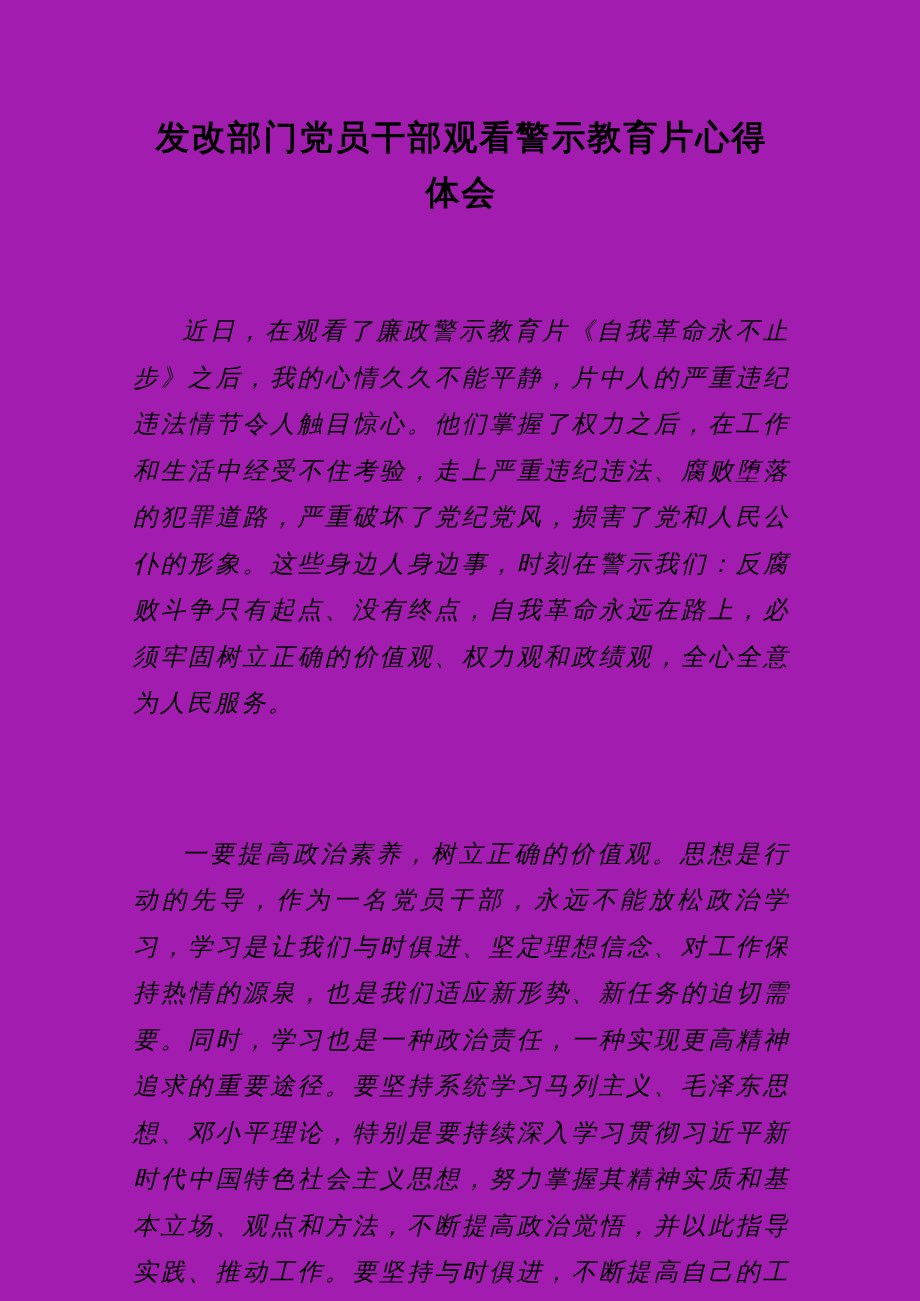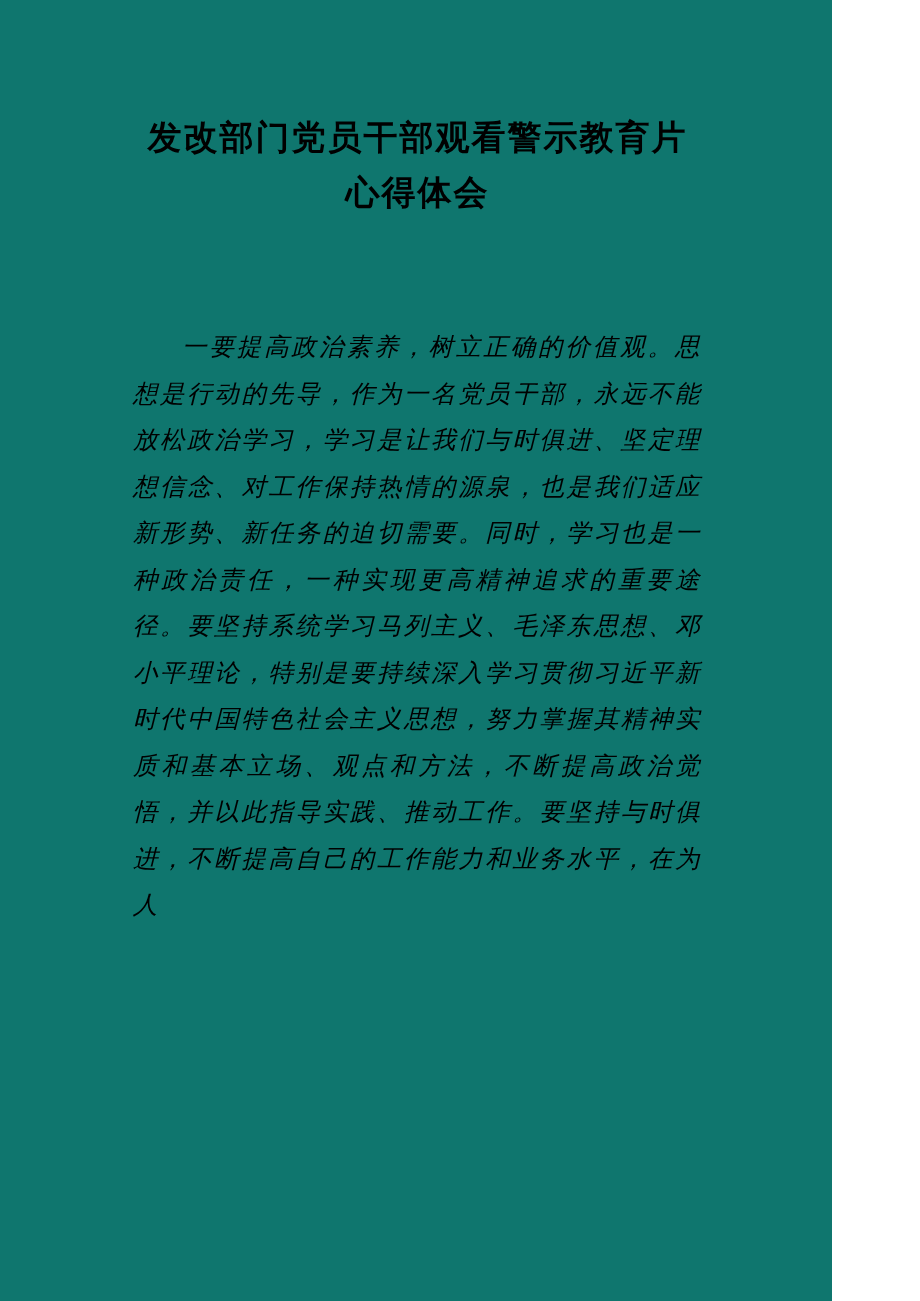--- a/index.html
+++ b/index.html
@@ -2,23 +2,23 @@
 <html><head>
 <meta charset="utf-8">
 <style>
   html, body {
     margin: 0;
     padding: 0;
     background: #ffffff;
   }
   .page {
     position: relative;
-    width: 832px;
+    width: 920px;
     height: 1301px;
-    background: #0f766e;
+    background: #a21caf;
     overflow: hidden;
     font-family: "Liberation Serif", "DejaVu Serif", serif;
     color: #000000;
     box-sizing: border-box;
   }
   .content {
     position: absolute;
     left: 133px;
     right: 130px;
     top: 0;
@@ -48,15 +48,16 @@
   .doc-paragraph.second {
     margin-top: 104px;
   }
 </style>
 </head>
 <body>
 
 <div class="page">
   <div class="content">
     <h1 class="doc-title">发改部门党员干部观看警示教育片心得体会</h1>
+    <p class="doc-paragraph first">近日，在观看了廉政警示教育片《自我革命永不止步》之后，我的心情久久不能平静，片中人的严重违纪违法情节令人触目惊心。他们掌握了权力之后，在工作和生活中经受不住考验，走上严重违纪违法、腐败堕落的犯罪道路，严重破坏了党纪党风，损害了党和人民公仆的形象。这些身边人身边事，时刻在警示我们：反腐败斗争只有起点、没有终点，自我革命永远在路上，必须牢固树立正确的价值观、权力观和政绩观，全心全意为人民服务。</p>
     <p class="doc-paragraph second">一要提高政治素养，树立正确的价值观。思想是行动的先导，作为一名党员干部，永远不能放松政治学习，学习是让我们与时俱进、坚定理想信念、对工作保持热情的源泉，也是我们适应新形势、新任务的迫切需要。同时，学习也是一种政治责任，一种实现更高精神追求的重要途径。要坚持系统学习马列主义、毛泽东思想、邓小平理论，特别是要持续深入学习贯彻习近平新时代中国特色社会主义思想，努力掌握其精神实质和基本立场、观点和方法，不断提高政治觉悟，并以此指导实践、推动工作。要坚持与时俱进，不断提高自己的工作能力和业务水平，在为人</p>
   </div>
 </div>
 
 </body></html>

